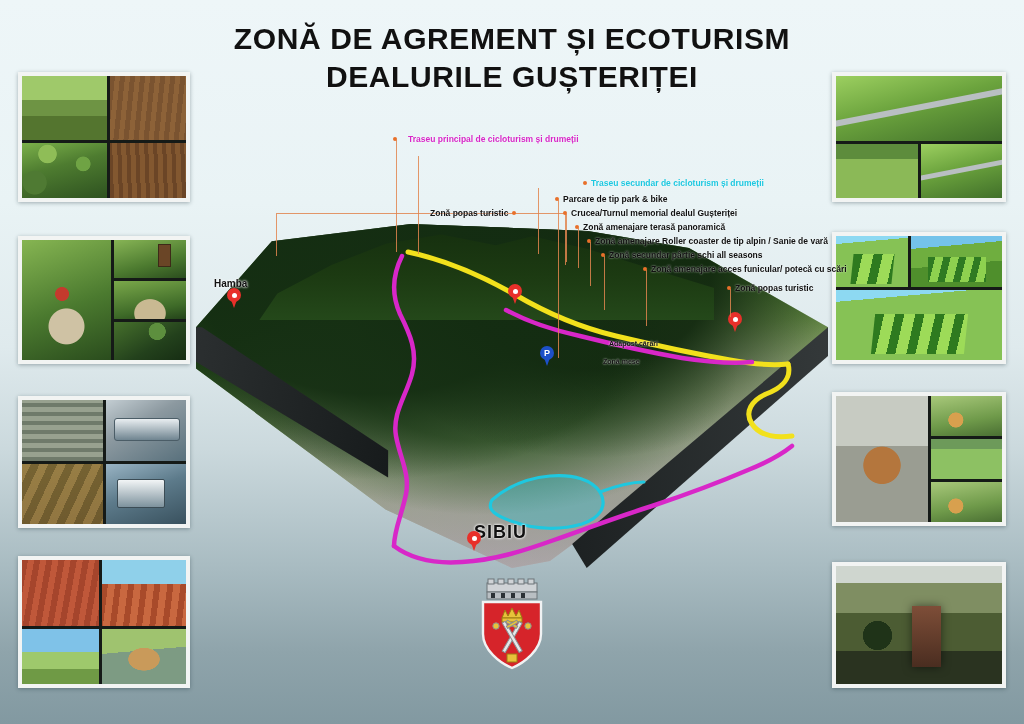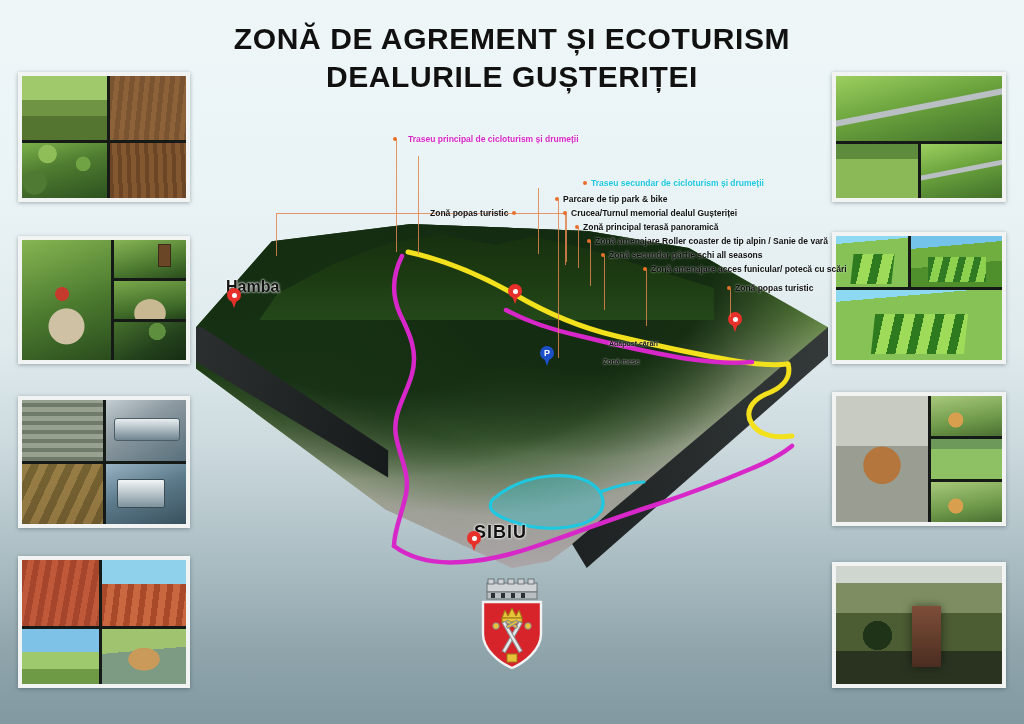--- a/index.html
+++ b/index.html
@@ -173,21 +173,21 @@
     background: linear-gradient(180deg,#16300f 0%, #1c3a12 50%, #24481a 100%);
   }
   
   #terrain svg { position:absolute; inset:0; width:100%; height:100%; }
 
   .mapcap {
     position: absolute; color: #111; font-weight: bold;
     text-shadow: 0 0 3px #fff, 0 0 2px #fff;
     z-index: 20; white-space: nowrap;
   }
-  #lbl-hamba { left: 214px; top: 278px; font-size: 16px; margin-left: 12px; }
+  #lbl-hamba { left: 214px; top: 278px; font-size: 10px; }
   #lbl-sibiu { left: 474px; top: 522px; font-size: 18px; letter-spacing: 1px; }
   #lbl-adapost { left: 609px; top: 340px; font-size: 7px; font-weight:bold;
                  text-shadow: 0 0 2px #fff; }
   #lbl-zonamese { left: 603px; top: 358px; font-size: 7px; font-weight:bold;
                   text-shadow: 0 0 2px #fff; }
 
   
   .pin { position: absolute; width: 14px; height: 20px; z-index: 21; }
   .pin .head {
     position: absolute; left: 0; top: 0; width: 14px; height: 14px;
@@ -419,21 +419,21 @@
     <span class="bullet"></span>
   </div>
 
   <div class="callout" style="left:563px; top:208px;">
     <span class="bullet"></span>
     <span class="txt">Crucea/Turnul memorial dealul Gușteriței</span>
   </div>
 
   <div class="callout" style="left:575px; top:222px;">
     <span class="bullet"></span>
-    <span class="txt">Zonă principal terasă panoramică</span>
+    <span class="txt">Zonă amenajare terasă panoramică</span>
   </div>
 
   <div class="callout" style="left:587px; top:236px;">
     <span class="bullet"></span>
     <span class="txt">Zonă amenajare Roller coaster de tip alpin / Sanie de vară</span>
   </div>
 
   <div class="callout" style="left:601px; top:250px;">
     <span class="bullet"></span>
     <span class="txt">Zonă secundar pârtie schi all seasons</span>

